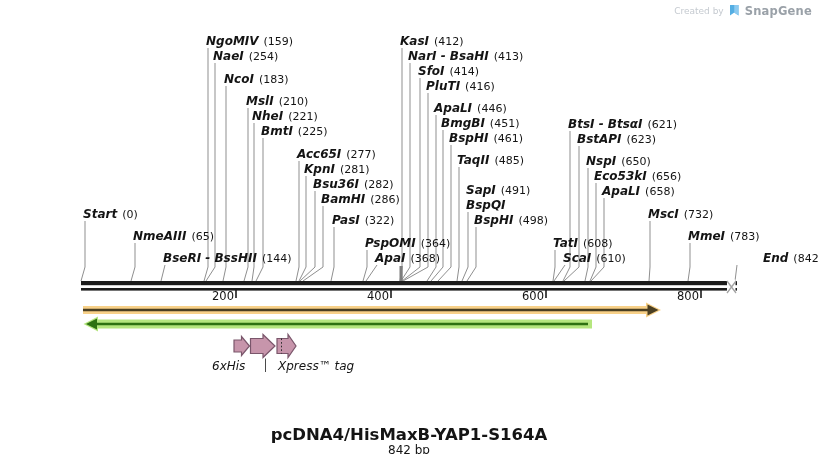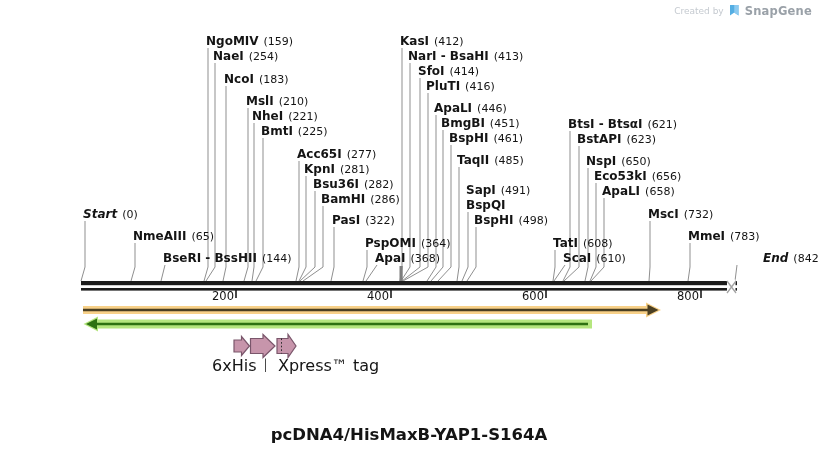--- a/index.html
+++ b/index.html
@@ -1,23 +1,23 @@
 <!DOCTYPE html>
 <html><head>
 <meta charset="utf-8">
 <style>
   html,body{margin:0;padding:0;background:#fff;}
   #stage{position:relative;width:818px;height:454px;background:#ffffff;
          font-family:"DejaVu Sans",sans-serif;color:#141414;overflow:hidden;}
   .enz{position:absolute;white-space:nowrap;font-size:12px;line-height:13px;}
-  .enz .en{font-weight:bold;}
+  .enz .en{font-weight:bold;font-style:italic;}
   .enz .ep{font-size:11px;margin-left:5px;}
   .enz.it .en{font-style:italic;}
   .tick{position:absolute;top:291px;width:40px;text-align:right;font-size:11.5px;line-height:11px;}
-  .flabel{position:absolute;font-size:16px;white-space:nowrap;line-height:14px;}
+  .flabel{position:absolute;font-size:12px;white-space:nowrap;line-height:14px;font-style:italic;}
   #watermark{position:absolute;top:4px;right:6px;display:flex;align-items:center;gap:5px;}
   #createdby{font-size:9px;color:#c5cad0;}
   #brand{font-size:11.5px;color:#9aa1a8;font-weight:600;letter-spacing:.2px;}
   #plasmid-title{position:absolute;left:0;top:425px;width:818px;text-align:center;
                  font-size:16.5px;font-weight:bold;}
   #plasmid-length{position:absolute;left:0;top:443px;width:818px;text-align:center;font-size:12px;}
   #maplines{position:absolute;left:0;top:0;}
 </style>
 </head>
 <body>
@@ -148,14 +148,15 @@
 
   <div class="tick" style="left:194px">200</div>
   <div class="tick" style="left:349px">400</div>
   <div class="tick" style="left:504px">600</div>
   <div class="tick" style="left:659px">800</div>
 
   <div class="flabel" style="left:212px;top:359px">6xHis</div>
   <div class="flabel" style="left:278px;top:359px">Xpress™ tag</div>
 
   <div id="plasmid-title">pcDNA4/HisMaxB-YAP1-S164A</div>
+  <div id="plasmid-length">842 bp</div>
 
 </div>
 
 </body></html>

